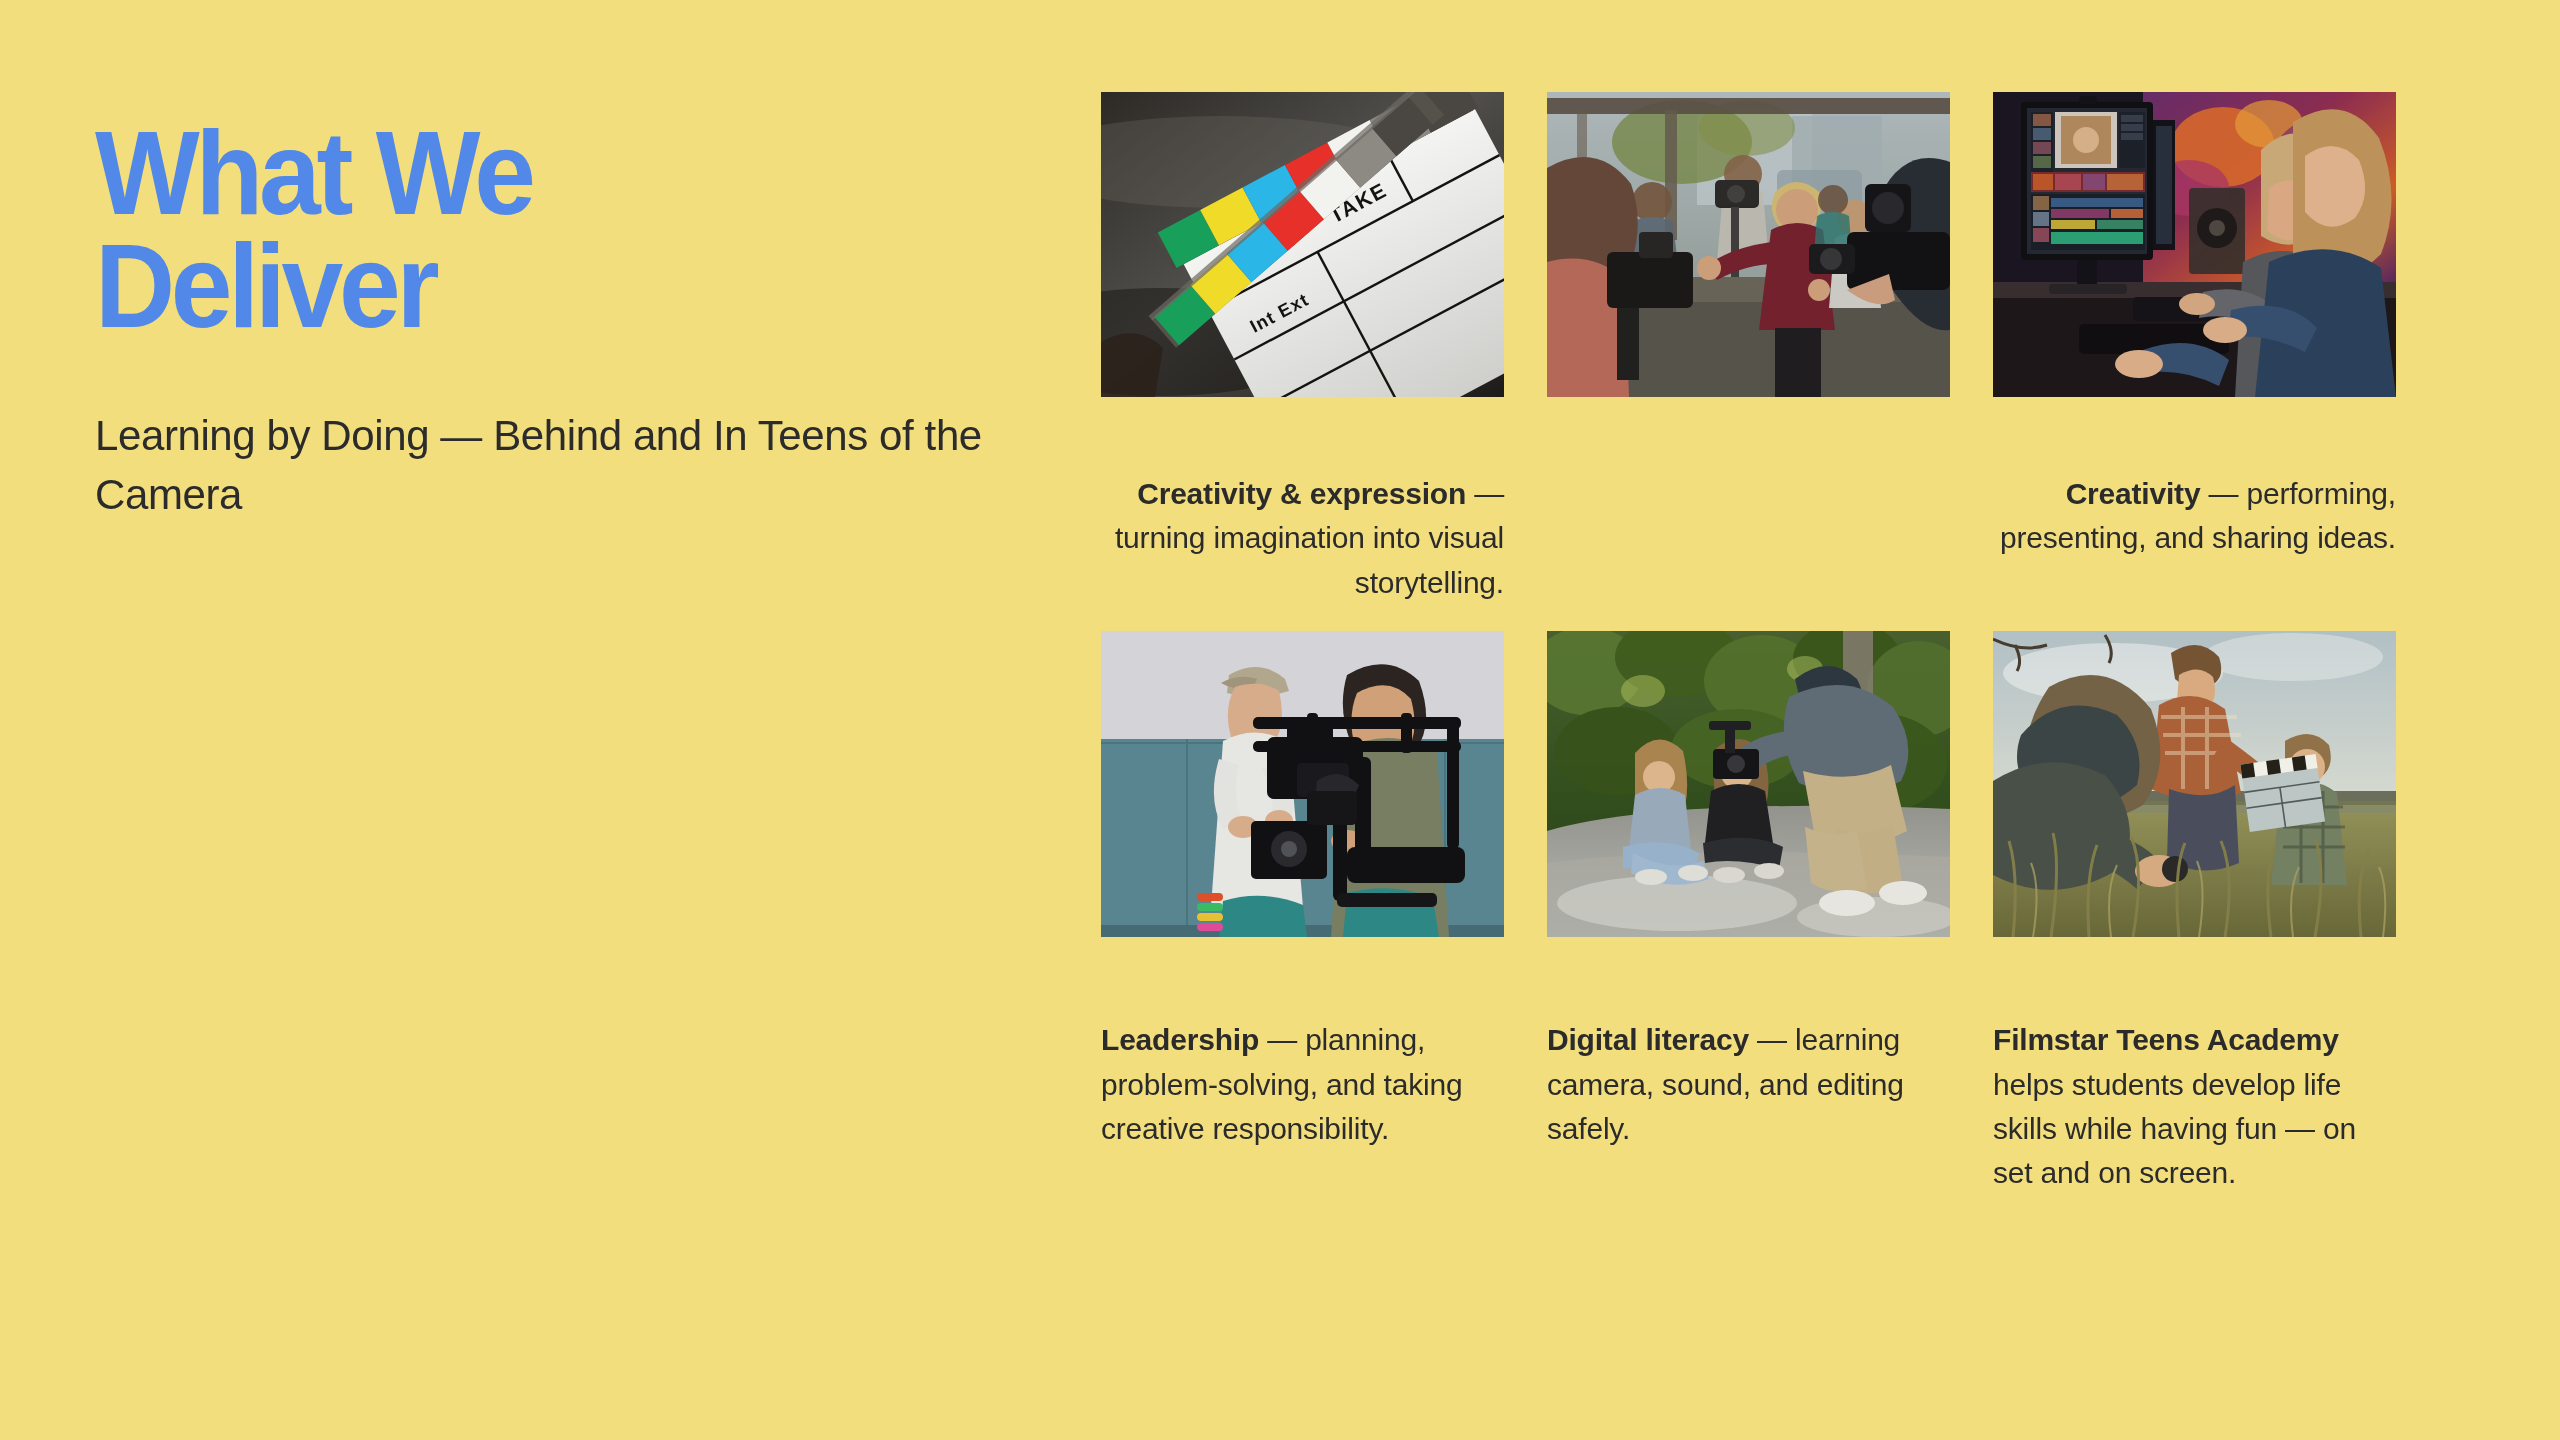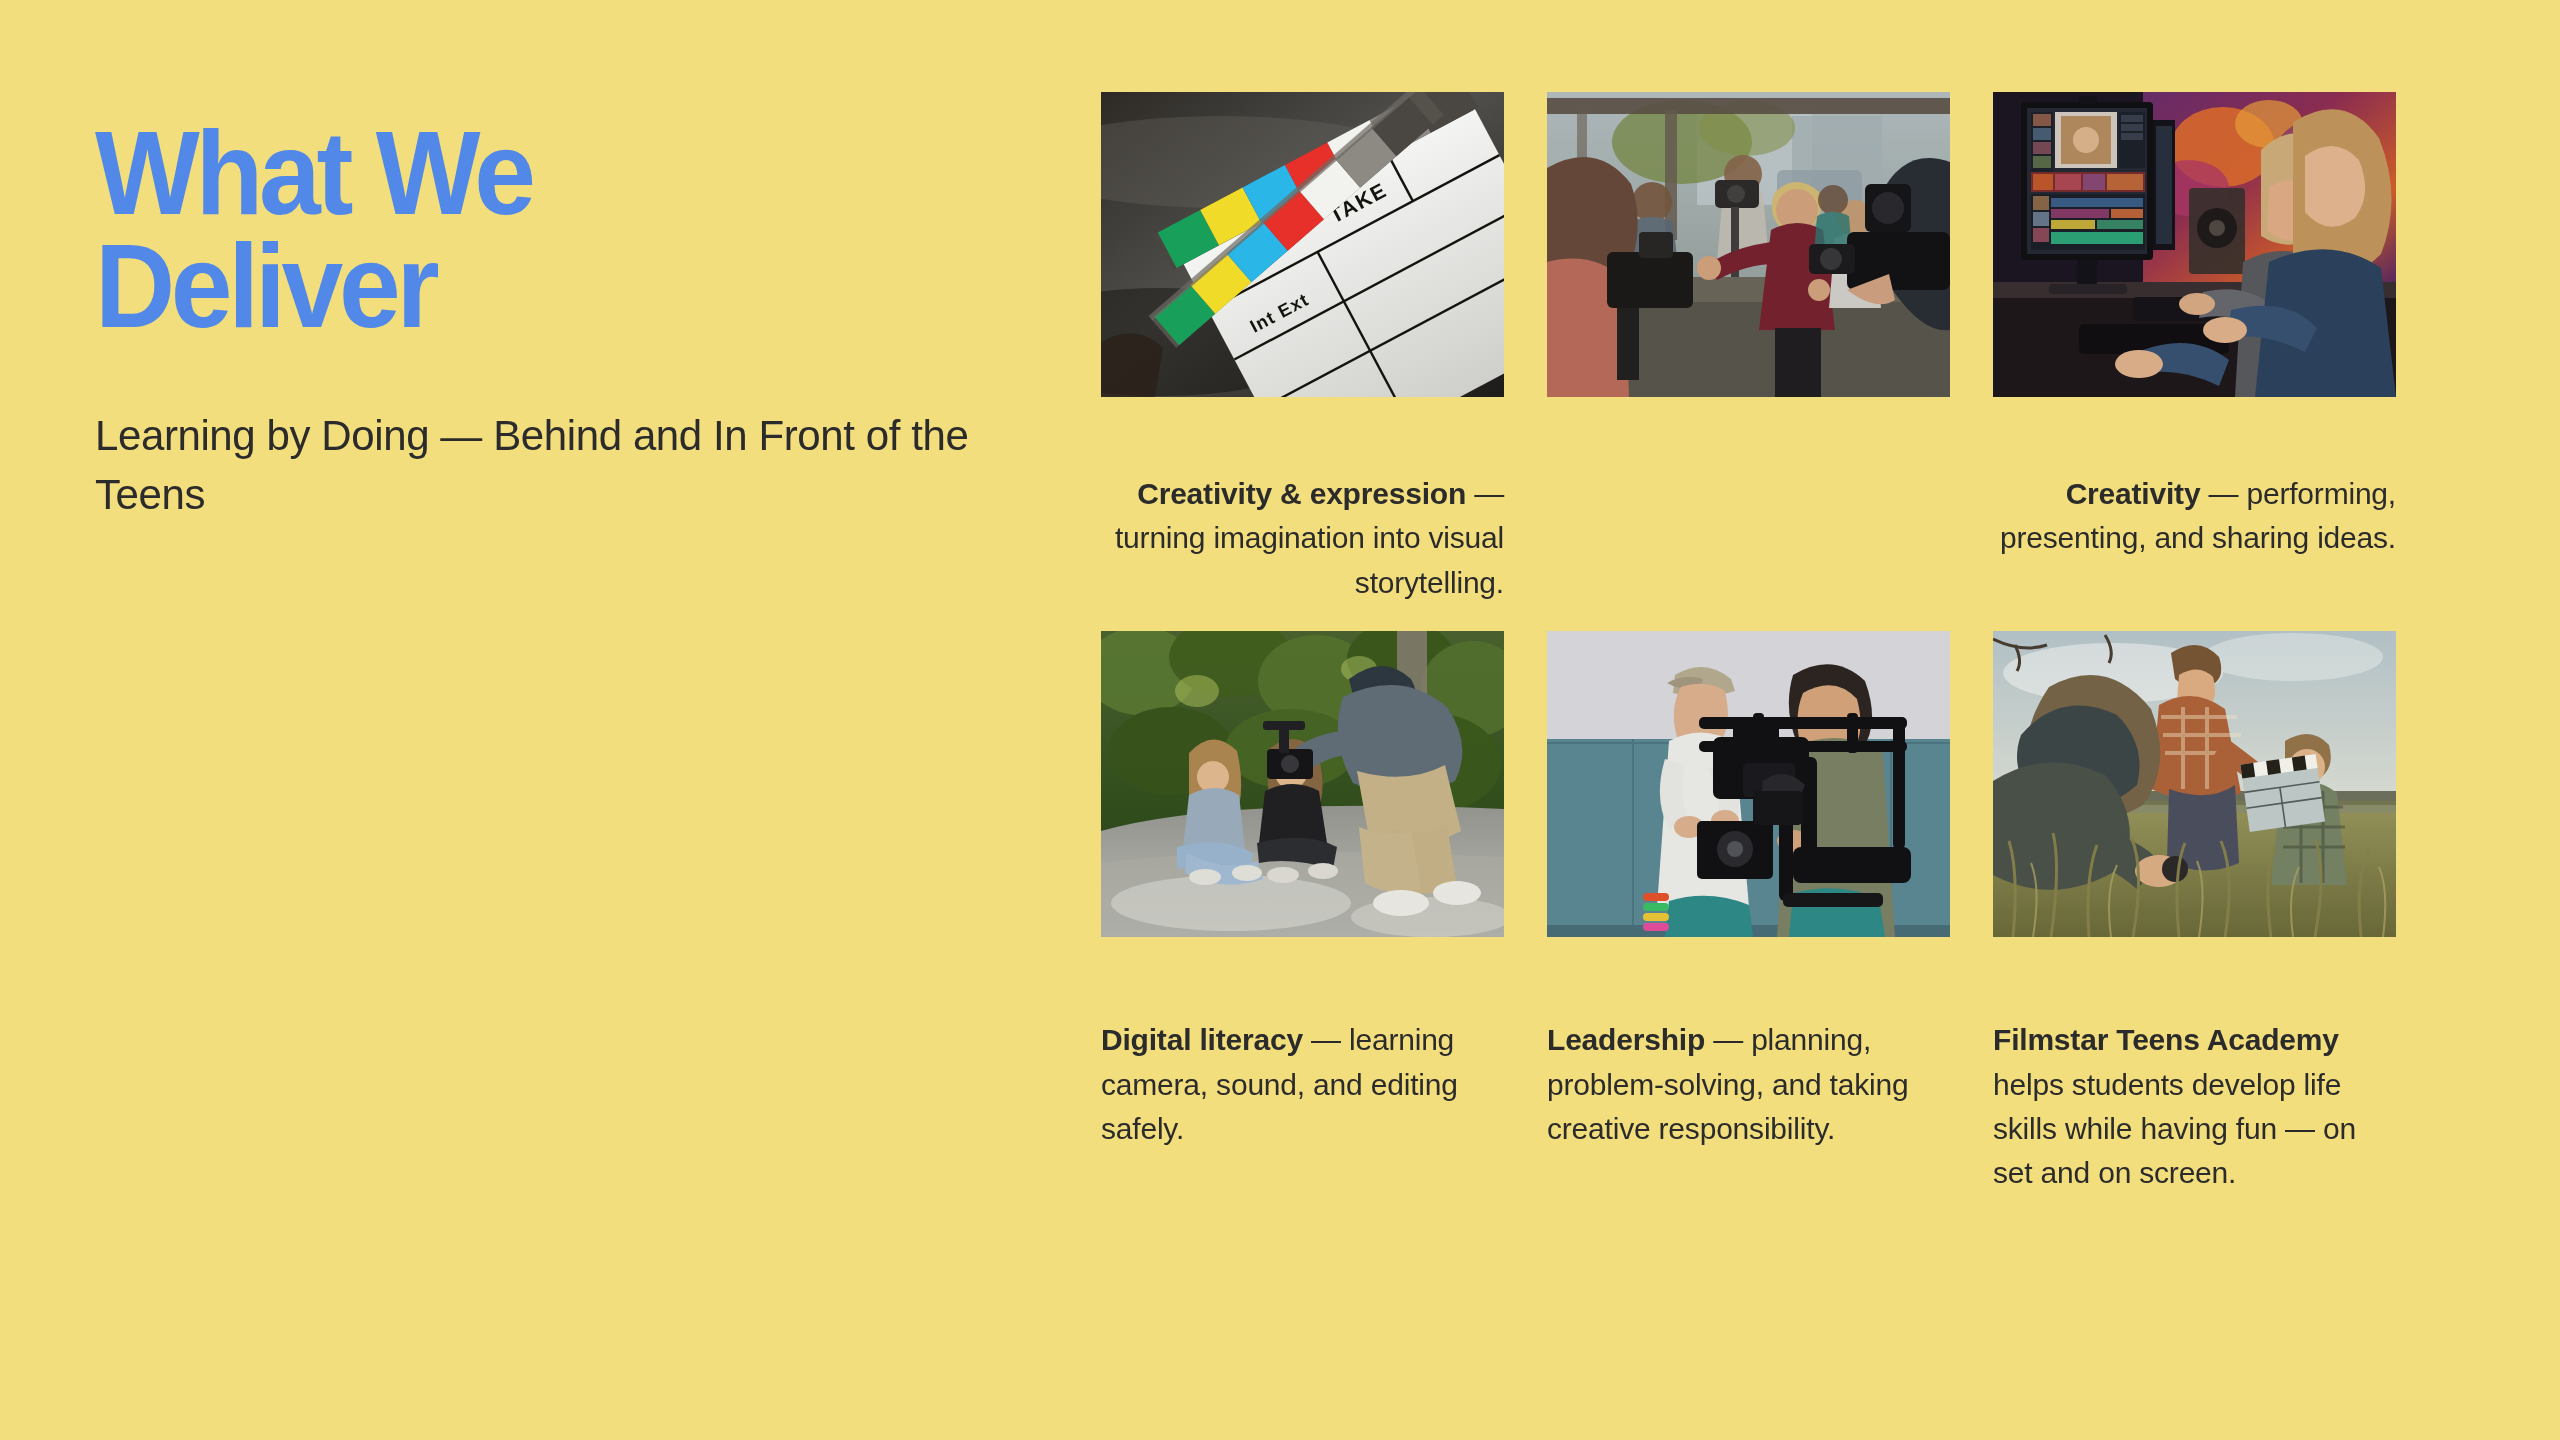--- a/index.html
+++ b/index.html
@@ -84,21 +84,21 @@
   .row2 .caption { margin-top: 81px; }
 
   .row2-spacer { height: 26px; grid-column: 1 / -1; }
 </style>
 </head>
 <body style="background: rgb(243, 222, 126);">
 
 <div class="left-col">
   <h1 class="page-title" style="color: rgb(82, 137, 232);">What We
 Deliver</h1>
-  <p class="page-subtitle" style="color: rgb(43, 43, 43);">Learning by Doing — Behind and In Front of the Teens</p>
+  <p class="page-subtitle" style="color: rgb(43, 43, 43);">Learning by Doing — Behind and In Teens of the Camera</p>
 </div>
 
 <div class="grid">
 
   <div class="cell row1">
     <div class="media">
       <svg viewBox="0 0 403 305" preserveAspectRatio="xMidYMid slice">
         <defs>
           <linearGradient id="cbBg" x1="0" y1="0" x2="1" y2="1">
             <stop offset="0%" stop-color="#2d2a26"></stop>
@@ -342,100 +342,20 @@
         </g>
         <rect width="403" height="305" fill="#000" opacity="0.05"></rect>
       </svg>
     </div>
     <p class="caption" style="color: rgb(43, 43, 43);">
       <b>Creativity</b><span> — performing, presenting, and sharing ideas.</span>
     </p>
   </div>
 
   <div class="row2-spacer"></div>
-
-  <div class="cell row2">
-    <div class="media">
-      <svg viewBox="0 0 403 306" preserveAspectRatio="xMidYMid slice">
-        <defs>
-          <linearGradient id="forestBg" x1="0" y1="0" x2="0" y2="1">
-            <stop offset="0%" stop-color="#4c6430"></stop>
-            <stop offset="55%" stop-color="#35521f"></stop>
-            <stop offset="100%" stop-color="#2a4419"></stop>
-          </linearGradient>
-          <linearGradient id="pathG" x1="0" y1="0" x2="0" y2="1">
-            <stop offset="0%" stop-color="#9a9a94"></stop>
-            <stop offset="100%" stop-color="#c2c2bc"></stop>
-          </linearGradient>
-        </defs>
-        <rect width="403" height="306" fill="url(#forestBg)"></rect>
-
-        <g opacity="0.9">
-          <ellipse cx="40" cy="40" rx="56" ry="44" fill="#5d7c34"></ellipse>
-          <ellipse cx="130" cy="26" rx="62" ry="40" fill="#43611f"></ellipse>
-          <ellipse cx="215" cy="50" rx="58" ry="46" fill="#58762e"></ellipse>
-          <ellipse cx="300" cy="28" rx="54" ry="38" fill="#3c5a1c"></ellipse>
-          <ellipse cx="372" cy="58" rx="52" ry="48" fill="#567430"></ellipse>
-          <ellipse cx="70" cy="120" rx="62" ry="44" fill="#3a561c"></ellipse>
-          <ellipse cx="190" cy="118" rx="66" ry="40" fill="#4a6a26"></ellipse>
-          <ellipse cx="330" cy="132" rx="70" ry="50" fill="#3d5c1e"></ellipse>
-        </g>
-
-        <ellipse cx="96" cy="60" rx="22" ry="16" fill="#b7cc62" opacity="0.5"></ellipse>
-        <ellipse cx="258" cy="38" rx="18" ry="13" fill="#c2d470" opacity="0.45"></ellipse>
-
-        <rect x="296" y="0" width="30" height="150" fill="#8a8376" opacity="0.85"></rect>
-
-        <path d="M0 200 q120 -34 403 -22 v128 H0 Z" fill="url(#pathG)"></path>
-        <path d="M0 232 q140 -18 403 -6 v80 H0 Z" fill="#b0b0a9" opacity="0.7"></path>
-        <ellipse cx="130" cy="272" rx="120" ry="28" fill="#e3e3dd" opacity="0.55"></ellipse>
-        <ellipse cx="330" cy="286" rx="80" ry="20" fill="#e7e7e1" opacity="0.45"></ellipse>
-
-        <g>
-          <path d="M88 122 q24 -26 48 -2 q10 44 -4 72 l-44 -4 Z" fill="#b08a52"></path>
-          <circle cx="112" cy="146" r="16" fill="#e6bd93"></circle>
-          <path d="M88 164 q26 -14 50 0 l6 54 h-62 Z" fill="#9fb0c2"></path>
-          <path d="M76 216 q44 -12 76 6 l-4 22 q-40 -12 -72 -6 Z" fill="#9fb9d4"></path>
-          <path d="M86 222 q36 20 70 8 l6 18 q-40 14 -78 -6 Z" fill="#a7c0d8"></path>
-          <ellipse cx="104" cy="246" rx="16" ry="8" fill="#e8e6df"></ellipse>
-          <ellipse cx="146" cy="242" rx="15" ry="8" fill="#e8e6df"></ellipse>
-        </g>
-
-        <g>
-          <path d="M166 120 q26 -24 50 0 q12 40 -2 66 l-46 -4 Z" fill="#8a6a44"></path>
-          <circle cx="190" cy="142" r="16" fill="#e6bd93"></circle>
-          <path d="M164 160 q28 -14 54 0 l8 52 h-68 Z" fill="#222225"></path>
-          <path d="M156 212 q48 -12 80 4 l-4 22 q-42 -12 -74 -6 Z" fill="#2d2f33"></path>
-          <ellipse cx="182" cy="244" rx="16" ry="8" fill="#e2e0d9"></ellipse>
-          <ellipse cx="222" cy="240" rx="15" ry="8" fill="#e2e0d9"></ellipse>
-        </g>
-
-        <g>
-          <path d="M248 48 q34 -26 62 0 q12 22 -2 38 q-28 16 -52 -4 Z" fill="#2f3a42"></path>
-          <path d="M242 66 q58 -28 104 10 q26 38 8 74 q-48 26 -102 2 q-24 -44 -10 -86 Z" fill="#63707a"></path>
-          <path d="M256 140 q50 14 88 -6 l16 66 q-40 22 -92 6 Z" fill="#cbb88c"></path>
-          <path d="M290 198 q30 10 56 -4 l10 62 q-32 12 -62 2 Z" fill="#c9b68a"></path>
-          <path d="M258 196 q28 12 52 4 l10 58 q-34 8 -56 -6 Z" fill="#cdbb90"></path>
-          <ellipse cx="300" cy="272" rx="28" ry="13" fill="#f0efe9"></ellipse>
-          <ellipse cx="356" cy="262" rx="24" ry="12" fill="#f0efe9"></ellipse>
-
-          <path d="M240 100 q-42 6 -60 32 l18 16 q22 -22 50 -24 Z" fill="#63707a"></path>
-
-          <rect x="166" y="118" width="46" height="30" rx="4" fill="#161618"></rect>
-          <rect x="178" y="96" width="10" height="26" fill="#222226"></rect>
-          <rect x="162" y="90" width="42" height="9" rx="3" fill="#222226"></rect>
-          <circle cx="189" cy="133" r="9" fill="#3a3a3e"></circle>
-        </g>
-        <rect width="403" height="306" fill="#000" opacity="0.04"></rect>
-      </svg>
-    </div>
-    <p class="caption" style="color: rgb(43, 43, 43);">
-      <b>Digital literacy</b><span> — learning camera, sound, and editing safely.</span>
-    </p>
-  </div>
 
   <div class="cell row2">
     <div class="media">
       <svg viewBox="0 0 403 306" preserveAspectRatio="xMidYMid slice">
         <rect width="403" height="306" fill="#d9d9de"></rect>
         <rect x="0" y="0" width="403" height="108" fill="#dcdce1"></rect>
         <rect x="0" y="108" width="403" height="198" fill="#5d8b96"></rect>
         <g stroke="#4e7a85" stroke-width="2">
           <line x1="86" y1="108" x2="86" y2="306"></line>
           <line x1="172" y1="108" x2="172" y2="306"></line>
@@ -497,20 +417,100 @@
     </div>
     <p class="caption" style="color: rgb(43, 43, 43);">
       <b>Leadership</b><span> — planning, problem-solving, and taking creative responsibility.</span>
     </p>
   </div>
 
   <div class="cell row2">
     <div class="media">
       <svg viewBox="0 0 403 306" preserveAspectRatio="xMidYMid slice">
         <defs>
+          <linearGradient id="forestBg" x1="0" y1="0" x2="0" y2="1">
+            <stop offset="0%" stop-color="#4c6430"></stop>
+            <stop offset="55%" stop-color="#35521f"></stop>
+            <stop offset="100%" stop-color="#2a4419"></stop>
+          </linearGradient>
+          <linearGradient id="pathG" x1="0" y1="0" x2="0" y2="1">
+            <stop offset="0%" stop-color="#9a9a94"></stop>
+            <stop offset="100%" stop-color="#c2c2bc"></stop>
+          </linearGradient>
+        </defs>
+        <rect width="403" height="306" fill="url(#forestBg)"></rect>
+
+        <g opacity="0.9">
+          <ellipse cx="40" cy="40" rx="56" ry="44" fill="#5d7c34"></ellipse>
+          <ellipse cx="130" cy="26" rx="62" ry="40" fill="#43611f"></ellipse>
+          <ellipse cx="215" cy="50" rx="58" ry="46" fill="#58762e"></ellipse>
+          <ellipse cx="300" cy="28" rx="54" ry="38" fill="#3c5a1c"></ellipse>
+          <ellipse cx="372" cy="58" rx="52" ry="48" fill="#567430"></ellipse>
+          <ellipse cx="70" cy="120" rx="62" ry="44" fill="#3a561c"></ellipse>
+          <ellipse cx="190" cy="118" rx="66" ry="40" fill="#4a6a26"></ellipse>
+          <ellipse cx="330" cy="132" rx="70" ry="50" fill="#3d5c1e"></ellipse>
+        </g>
+
+        <ellipse cx="96" cy="60" rx="22" ry="16" fill="#b7cc62" opacity="0.5"></ellipse>
+        <ellipse cx="258" cy="38" rx="18" ry="13" fill="#c2d470" opacity="0.45"></ellipse>
+
+        <rect x="296" y="0" width="30" height="150" fill="#8a8376" opacity="0.85"></rect>
+
+        <path d="M0 200 q120 -34 403 -22 v128 H0 Z" fill="url(#pathG)"></path>
+        <path d="M0 232 q140 -18 403 -6 v80 H0 Z" fill="#b0b0a9" opacity="0.7"></path>
+        <ellipse cx="130" cy="272" rx="120" ry="28" fill="#e3e3dd" opacity="0.55"></ellipse>
+        <ellipse cx="330" cy="286" rx="80" ry="20" fill="#e7e7e1" opacity="0.45"></ellipse>
+
+        <g>
+          <path d="M88 122 q24 -26 48 -2 q10 44 -4 72 l-44 -4 Z" fill="#b08a52"></path>
+          <circle cx="112" cy="146" r="16" fill="#e6bd93"></circle>
+          <path d="M88 164 q26 -14 50 0 l6 54 h-62 Z" fill="#9fb0c2"></path>
+          <path d="M76 216 q44 -12 76 6 l-4 22 q-40 -12 -72 -6 Z" fill="#9fb9d4"></path>
+          <path d="M86 222 q36 20 70 8 l6 18 q-40 14 -78 -6 Z" fill="#a7c0d8"></path>
+          <ellipse cx="104" cy="246" rx="16" ry="8" fill="#e8e6df"></ellipse>
+          <ellipse cx="146" cy="242" rx="15" ry="8" fill="#e8e6df"></ellipse>
+        </g>
+
+        <g>
+          <path d="M166 120 q26 -24 50 0 q12 40 -2 66 l-46 -4 Z" fill="#8a6a44"></path>
+          <circle cx="190" cy="142" r="16" fill="#e6bd93"></circle>
+          <path d="M164 160 q28 -14 54 0 l8 52 h-68 Z" fill="#222225"></path>
+          <path d="M156 212 q48 -12 80 4 l-4 22 q-42 -12 -74 -6 Z" fill="#2d2f33"></path>
+          <ellipse cx="182" cy="244" rx="16" ry="8" fill="#e2e0d9"></ellipse>
+          <ellipse cx="222" cy="240" rx="15" ry="8" fill="#e2e0d9"></ellipse>
+        </g>
+
+        <g>
+          <path d="M248 48 q34 -26 62 0 q12 22 -2 38 q-28 16 -52 -4 Z" fill="#2f3a42"></path>
+          <path d="M242 66 q58 -28 104 10 q26 38 8 74 q-48 26 -102 2 q-24 -44 -10 -86 Z" fill="#63707a"></path>
+          <path d="M256 140 q50 14 88 -6 l16 66 q-40 22 -92 6 Z" fill="#cbb88c"></path>
+          <path d="M290 198 q30 10 56 -4 l10 62 q-32 12 -62 2 Z" fill="#c9b68a"></path>
+          <path d="M258 196 q28 12 52 4 l10 58 q-34 8 -56 -6 Z" fill="#cdbb90"></path>
+          <ellipse cx="300" cy="272" rx="28" ry="13" fill="#f0efe9"></ellipse>
+          <ellipse cx="356" cy="262" rx="24" ry="12" fill="#f0efe9"></ellipse>
+
+          <path d="M240 100 q-42 6 -60 32 l18 16 q22 -22 50 -24 Z" fill="#63707a"></path>
+
+          <rect x="166" y="118" width="46" height="30" rx="4" fill="#161618"></rect>
+          <rect x="178" y="96" width="10" height="26" fill="#222226"></rect>
+          <rect x="162" y="90" width="42" height="9" rx="3" fill="#222226"></rect>
+          <circle cx="189" cy="133" r="9" fill="#3a3a3e"></circle>
+        </g>
+        <rect width="403" height="306" fill="#000" opacity="0.04"></rect>
+      </svg>
+    </div>
+    <p class="caption" style="color: rgb(43, 43, 43);">
+      <b>Digital literacy</b><span> — learning camera, sound, and editing safely.</span>
+    </p>
+  </div>
+
+  <div class="cell row2">
+    <div class="media">
+      <svg viewBox="0 0 403 306" preserveAspectRatio="xMidYMid slice">
+        <defs>
           <linearGradient id="fieldSky" x1="0" y1="0" x2="0" y2="1">
             <stop offset="0%" stop-color="#aebfc9"></stop>
             <stop offset="55%" stop-color="#d6dbd5"></stop>
             <stop offset="100%" stop-color="#e3e0cf"></stop>
           </linearGradient>
           <linearGradient id="grassG" x1="0" y1="0" x2="0" y2="1">
             <stop offset="0%" stop-color="#8b8a52"></stop>
             <stop offset="100%" stop-color="#5f5f30"></stop>
           </linearGradient>
         </defs>

